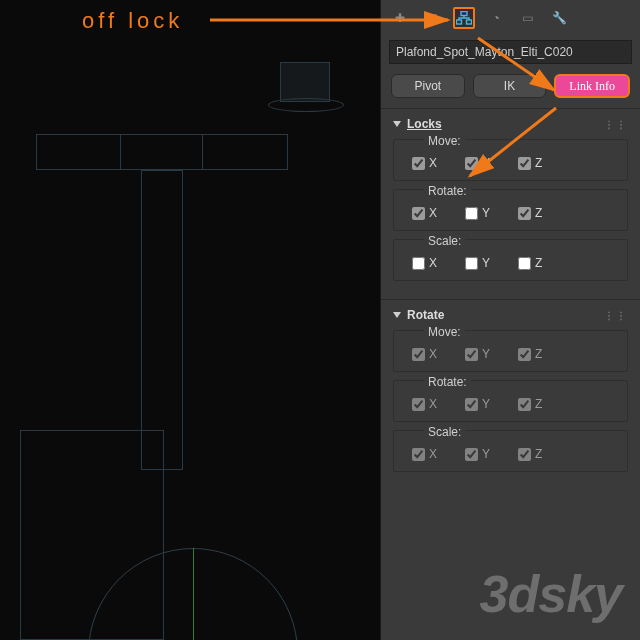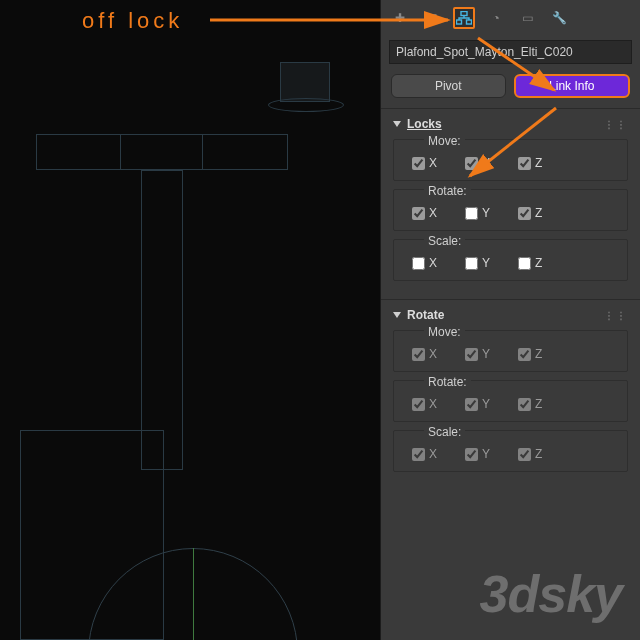--- a/index.html
+++ b/index.html
@@ -33,21 +33,21 @@
   .tool-ico.active { border:2px solid #f07a1a; background:#2e2e2e; color:#46b6e3;}
   .name-field {
     margin: 4px 8px 10px 8px; height: 24px; background:#2a2a2a; border:1px solid #1e1e1e;
     color:#cfcfcf; padding:0 6px; width: calc(100% - 16px); font-size:12px;
   }
   .tabs { display:flex; gap:8px; padding:0 10px 10px 10px; }
   .tab-btn {
     flex:1; height:24px; background:#4a4a4a; border:1px solid #2a2a2a; color:#d8d8d8;
     font-size:12px; display:flex; align-items:center; justify-content:center; border-radius:6px;
   }
-  .tab-btn.active { background:#6d28d9; color:#fff; border:2px solid #f07a1a; }
+  .tab-btn.active { background:#ec4899; color:#fff; border:2px solid #f07a1a;font-family:Liberation Serif, serif; }
 
   .rollup { border-top:1px solid #2a2a2a; padding:6px 12px 10px 12px; position:relative;}
   .rollup-head { display:flex; align-items:center; gap:6px; padding:2px 0 8px 0; font-weight:bold;}
   .tri { width:0;height:0;border-left:4px solid transparent;border-right:4px solid transparent;border-top:6px solid #cfcfcf; }
   .dots { color:#6f6f6f; letter-spacing:2px; margin-left:auto; font-size:10px;}
   .group { border:1px solid #2e2e2e; border-radius:2px; padding:6px 10px 10px 10px; margin-bottom:8px;}
   .group-title { position:relative; top:-12px; background:#3a3a3a; padding:0 4px; display:inline-block; color:#cfcfcf;margin-left:20px;}
   .checks { display:flex; gap:28px; margin-top:-4px; padding-left:8px;}
   .chk { display:flex; align-items:center; gap:4px; color:#d6d6d6;}
   .chk input { width:13px; height:13px; accent-color:#9b9b9b; }
@@ -90,20 +90,21 @@
     </div>
     <div class="tool-ico">◔</div>
     <div class="tool-ico">▭</div>
     <div class="tool-ico">🔧</div>
   </div>
 
   <input class="name-field" value="Plafond_Spot_Mayton_Elti_C020" style="">
 
   <div class="tabs">
     <div class="tab-btn">Pivot</div>
+    <div class="tab-btn">IK</div>
     <div class="tab-btn active">Link Info</div>
   </div>
 
   <div class="rollup">
     <div class="rollup-head">
       <span class="tri"></span>
       <span style="text-decoration:underline">Locks</span>
       <span class="dots">⋮⋮</span>
     </div>
 

